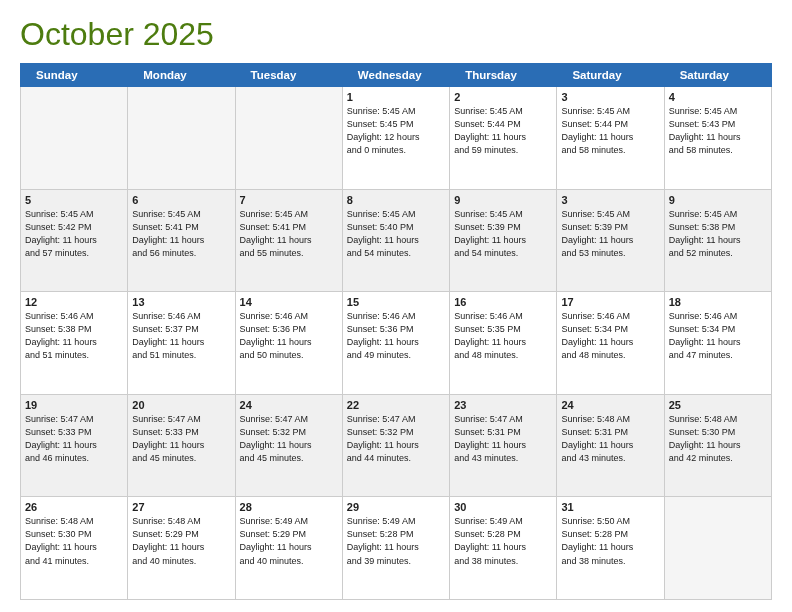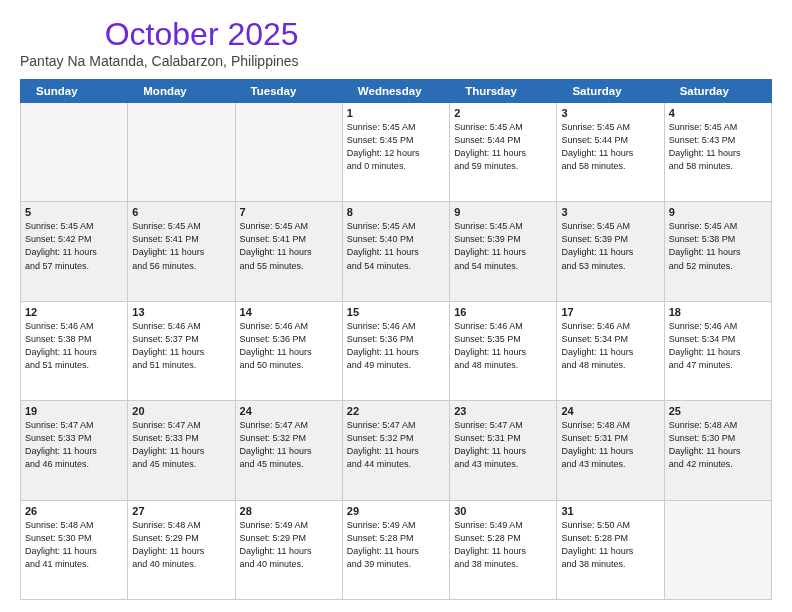--- a/index.html
+++ b/index.html
@@ -49,21 +49,21 @@
       height: 14px;
       position: relative;
       top: 2px;
     }
     .title-block {
       text-align: right;
     }
     .month-title {
       font-size: 32px;
       font-weight: normal;
-      color: #6d28d9;
+      color: #4d7c0f;
     }
     .subtitle {
       font-size: 14px;
       color: #444;
     }
     .calendar {
       flex: 1;
       border: 1px solid #ccc;
       border-collapse: collapse;
       width: 100%;
@@ -105,21 +105,20 @@
       background: #f0f0f0;
     }
   </style>
 </head>
 <body>
 
 <div class="page">
   <div class="header">
     <div class="title-block">
       <div class="month-title">October 2025</div>
-      <div class="subtitle">Pantay Na Matanda, Calabarzon, Philippines</div>
     </div>
   </div>
 
   <table class="calendar">
     <thead>
       <tr>
       <th>Sunday</th>
           <th>Monday</th>
           <th>Tuesday</th>
           <th>Wednesday</th>

